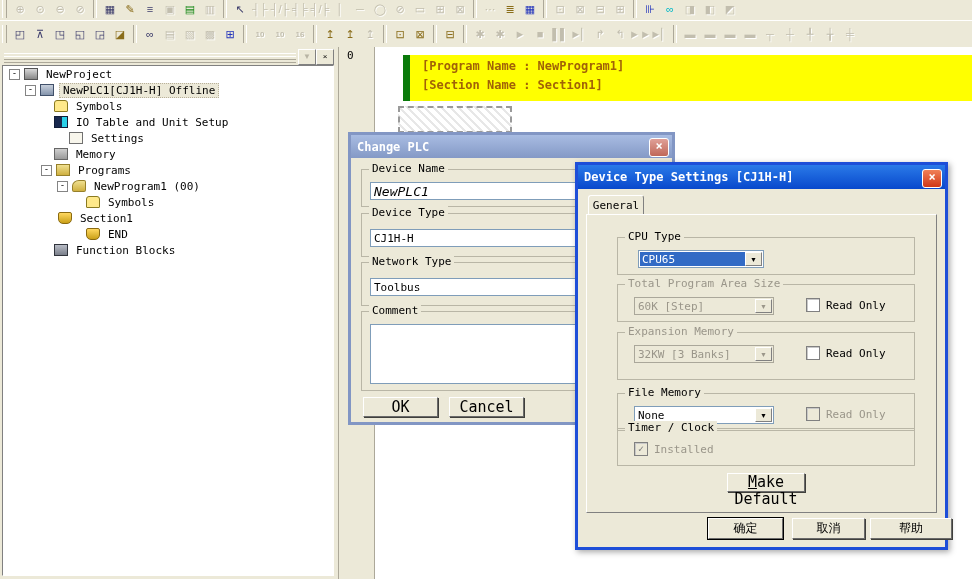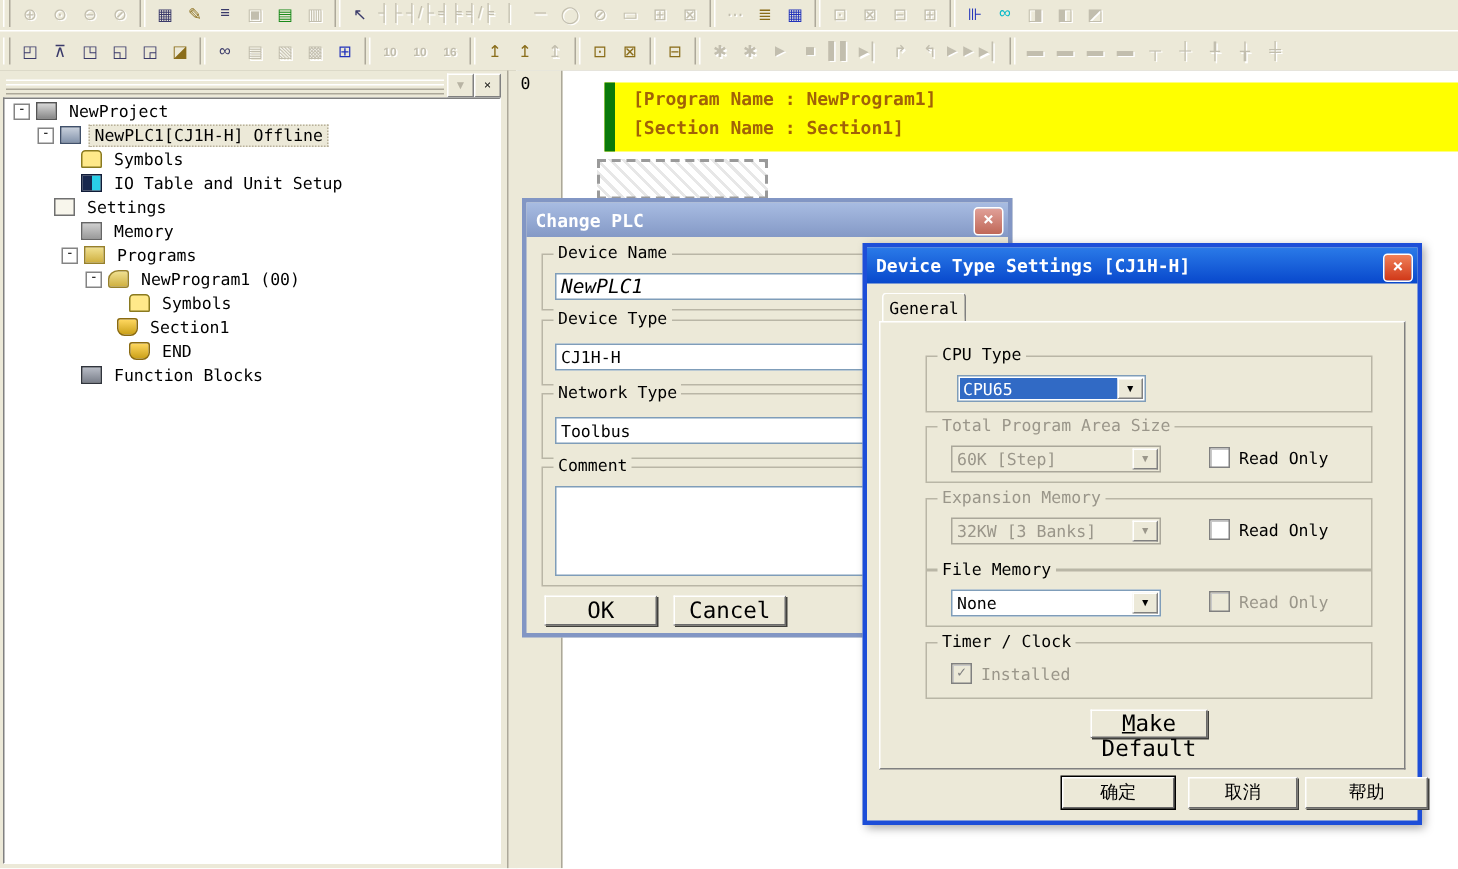--- a/index.html
+++ b/index.html
@@ -237,21 +237,21 @@
         <div class="trow" style="padding-left: 38px;">
           <span style="flex: 0 0 auto; width: 13px;"></span>
           <span class="ti ti-symbols"></span>
           <span class="tlabel">Symbols</span>
         </div>
         <div class="trow" style="padding-left: 38px;">
           <span style="flex: 0 0 auto; width: 13px;"></span>
           <span class="ti ti-iotable"></span>
           <span class="tlabel">IO Table and Unit Setup</span>
         </div>
-        <div class="trow" style="padding-left: 20px; text-align: center;">
+        <div class="trow" style="padding-left: 53px; text-align: center;">
           <span style="flex: 0 0 auto; width: 13px;"></span>
           <span class="ti ti-settings"></span>
           <span class="tlabel">Settings</span>
         </div>
         <div class="trow" style="padding-left: 38px;">
           <span style="flex: 0 0 auto; width: 13px;"></span>
           <span class="ti ti-memory"></span>
           <span class="tlabel">Memory</span>
         </div>
         <div class="trow" style="padding-left: 38px;">
@@ -262,21 +262,21 @@
         <div class="trow" style="padding-left: 54px;">
           <span class="texp">-</span>
           <span class="ti ti-program"></span>
           <span class="tlabel">NewProgram1 (00)</span>
         </div>
         <div class="trow" style="padding-left: 70px;">
           <span style="flex: 0 0 auto; width: 13px;"></span>
           <span class="ti ti-symbols"></span>
           <span class="tlabel">Symbols</span>
         </div>
-        <div class="trow" style="padding-left: 62px;">
+        <div class="trow" style="padding-left: 42px;">
           <span style="flex: 0 0 auto; width: 13px;"></span>
           <span class="ti ti-section"></span>
           <span class="tlabel">Section1</span>
         </div>
         <div class="trow" style="padding-left: 70px;">
           <span style="flex: 0 0 auto; width: 13px;"></span>
           <span class="ti ti-end"></span>
           <span class="tlabel">END</span>
         </div>
         <div class="trow" style="padding-left: 38px;">
@@ -374,21 +374,21 @@
         <div class="combo disabled" style="left:16px;top:12px;width:140px;">
           <div class="cval">32KW [3 Banks]</div>
           <div class="carr">▼</div>
         </div>
         <div class="chk" style="left:188px;top:13px;">
           <div class="box"></div>
           <span>Read Only</span>
         </div>
       </div>
 
-      <div class="grp" style="left:30px;top:165px;width:298px;height:38px;">
+      <div class="grp" style="left:30px;top:178px;width:298px;height:38px;">
         <div class="grp-label">File Memory</div>
         <div class="combo" style="left:16px;top:12px;width:140px;">
           <div class="cval">None</div>
           <div class="carr">▼</div>
         </div>
         <div class="chk dis" style="left:188px;top:13px;">
           <div class="box"></div>
           <span>Read Only</span>
         </div>
       </div>

